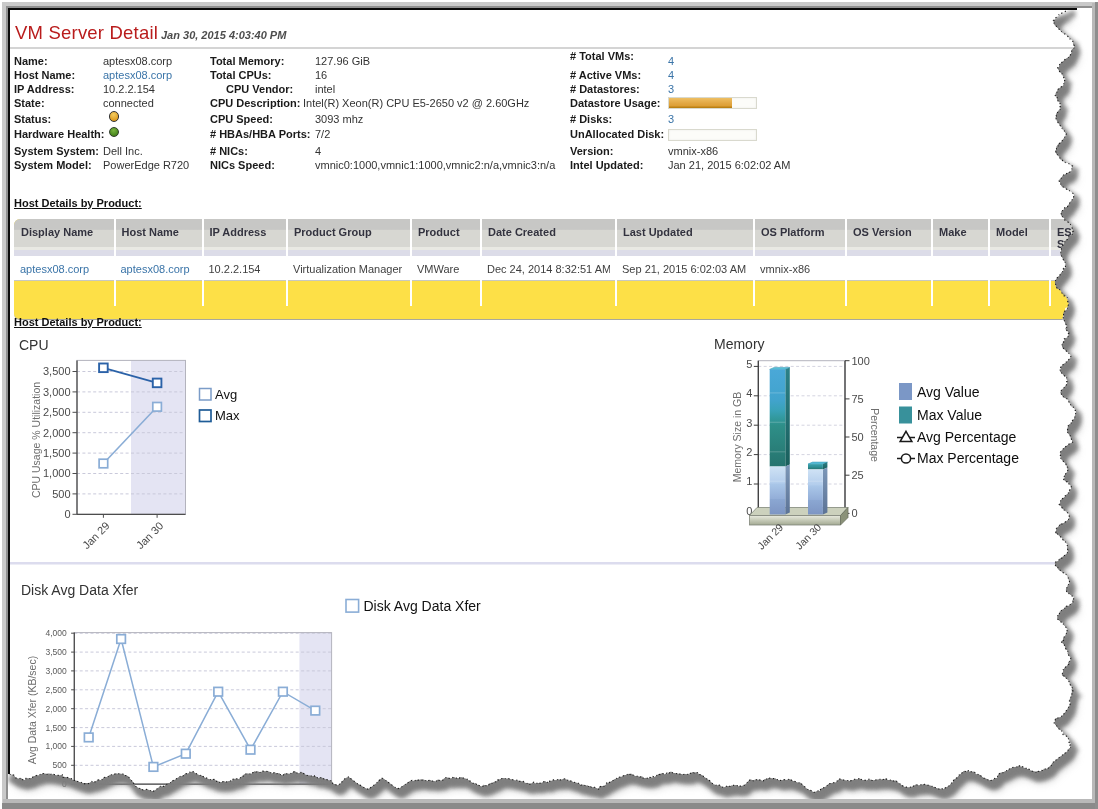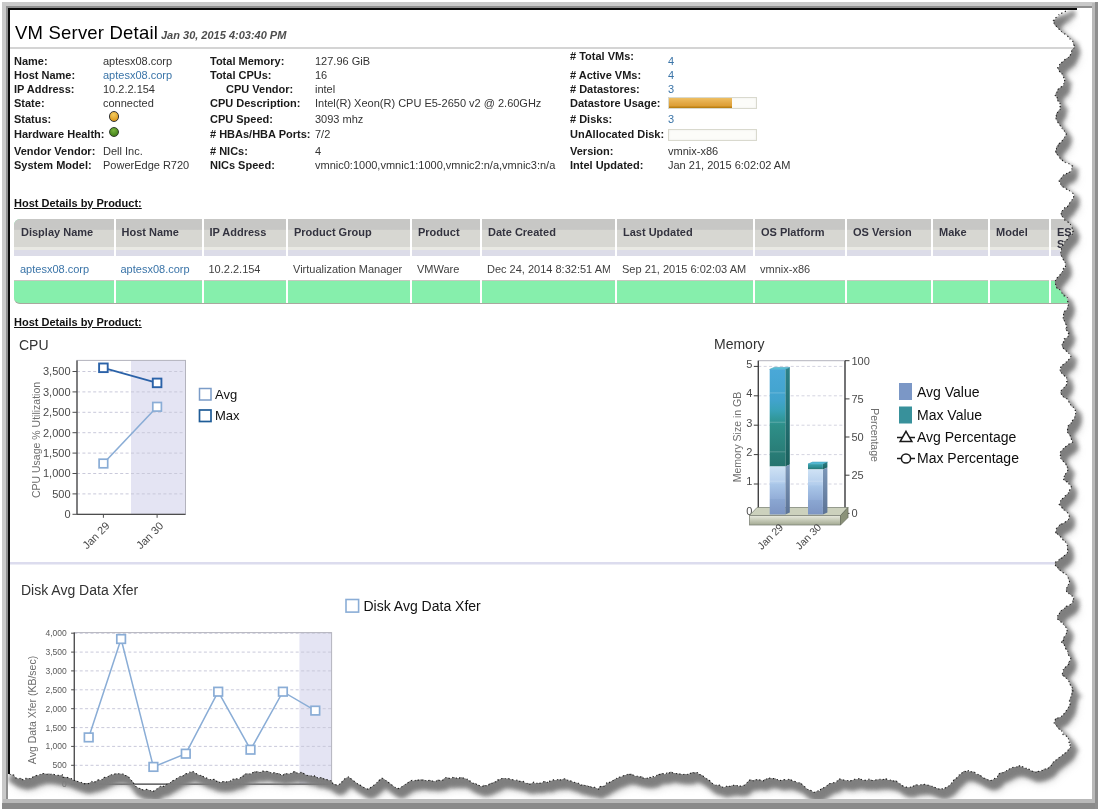--- a/index.html
+++ b/index.html
@@ -7,25 +7,25 @@
 #content{position:absolute;left:0;top:0;width:1098px;height:809px}
 .lab{position:absolute;font-size:11px;font-weight:bold;color:#1a1a1a;white-space:nowrap}
 .val{position:absolute;font-size:11px;color:#333;white-space:nowrap}
 .lnk{position:absolute;font-size:11px;color:#3a74a8;white-space:nowrap}
 .lnk2{color:#3a74a8}
 .dot{position:absolute;width:10.5px;height:10.5px;border-radius:50%}
 .amber{background:radial-gradient(circle at 45% 30%,#f3cd61,#e2a42c 60%,#cf8d12);border:1.4px solid #333}
 .green{background:radial-gradient(circle at 45% 30%,#79b53e,#4f8d22 60%,#3d7313);border:1.4px solid #2f3d2a}
 .pbar{position:absolute;width:89px;height:12px;background:#fcfcf9;border:1px solid #d9d9ce;box-shadow:inset 0 0 2px rgba(0,0,0,0.08)}
 .pfill{width:63px;height:100%;background:linear-gradient(#eebf63,#e2a845 50%,#dd9f36 78%,#bc8114 92%,#b97f10)}
-#title{position:absolute;left:15px;top:22px;font-size:18.5px;color:#000000;letter-spacing:0.2px}
+#title{position:absolute;left:15px;top:22px;font-size:18.5px;color:#b91c1c;letter-spacing:0.2px}
 #stamp{position:absolute;left:161px;top:29px;font-size:11px;font-weight:bold;font-style:italic;color:#4d4d4d}
 #hline{position:absolute;left:10px;top:47px;width:1080px;height:1.5px;background:#d4d4d4}
 .h2{position:absolute;font-size:11px;font-weight:bold;color:#111;text-decoration:underline}
-#tableWrap{position:absolute;left:14px;top:219px;width:1076px;height:85px;background:#86efac;border-radius:6px;border-bottom:1px solid #a8a89e;overflow:hidden}
+#tableWrap{position:absolute;left:14px;top:219px;width:1076px;height:101px;background:#fde047;border-radius:6px;border-bottom:1px solid #a8a89e;overflow:hidden}
 #thead{position:absolute;left:0;top:0;width:100%;height:27.5px;background:linear-gradient(#c7c7c5 0%,#c7c7c5 37%,#d7d7d2 40%,#d7d7d2 100%)}
 #tsub1{position:absolute;left:0;top:27.5px;width:100%;height:3px;background:#e9e9e3}
 #tsub2{position:absolute;left:0;top:30.5px;width:100%;height:6.5px;background:#dcdce8}
 #tdata{position:absolute;left:0;top:37px;width:100%;height:25px;background:#fff;border-bottom:1px solid #c8c8c0}
 .th{position:absolute;top:8px;font-size:11px;font-weight:bold;color:#33333f;padding-left:7px;overflow:hidden;white-space:normal;line-height:11.5px}
 .td{position:absolute;top:44px;font-size:11px;color:#3f3f3f;padding-left:6px;white-space:nowrap;overflow:hidden}
 .csep{position:absolute;top:0;width:2px;height:87px;background:#fff}
 #charts{position:absolute;left:0;top:0}
 #tear{position:absolute;left:0;top:0;pointer-events:none}
 </style></head>
@@ -39,32 +39,32 @@
 <div class="lab" style="left:14px;top:68.5px">Host Name:</div>
 <div class="lnk" style="left:103px;top:68.5px">aptesx08.corp</div>
 <div class="lab" style="left:14px;top:82.5px">IP Address:</div>
 <div class="val" style="left:103px;top:82.5px">10.2.2.154</div>
 <div class="lab" style="left:14px;top:96.5px">State:</div>
 <div class="val" style="left:103px;top:96.5px">connected</div>
 <div class="lab" style="left:14px;top:112.5px">Status:</div>
 <div class="dot amber" style="left:108.5px;top:111.0px"></div>
 <div class="lab" style="left:14px;top:128px">Hardware Health:</div>
 <div class="dot green" style="left:108.5px;top:126.5px"></div>
-<div class="lab" style="left:14px;top:145px">Vendor Vendor:</div>
+<div class="lab" style="left:14px;top:145px">System System:</div>
 <div class="val" style="left:103px;top:145px">Dell Inc.</div>
 <div class="lab" style="left:14px;top:159px">System Model:</div>
 <div class="val" style="left:103px;top:159px">PowerEdge R720</div>
 <div class="lab" style="left:210px;top:54.5px">Total Memory:</div>
 <div class="val" style="left:315px;top:54.5px">127.96 GiB</div>
 <div class="lab" style="left:210px;top:68.5px">Total CPUs:</div>
 <div class="val" style="left:315px;top:68.5px">16</div>
 <div class="lab" style="left:226px;top:82.5px">CPU Vendor:</div>
 <div class="val" style="left:315px;top:82.5px">intel</div>
 <div class="lab" style="left:210px;top:96.5px">CPU Description:</div>
-<div class="val" style="left:315px;top:96.5px">Intel(R) Xeon(R) CPU E5-2650 v2 @ 2.60GHz</div>
+<div class="val" style="left:303px;top:96.5px">Intel(R) Xeon(R) CPU E5-2650 v2 @ 2.60GHz</div>
 <div class="lab" style="left:210px;top:112.5px">CPU Speed:</div>
 <div class="val" style="left:315px;top:112.5px">3093 mhz</div>
 <div class="lab" style="left:210px;top:128px"># HBAs/HBA Ports:</div>
 <div class="val" style="left:315px;top:128px">7/2</div>
 <div class="lab" style="left:210px;top:145px"># NICs:</div>
 <div class="val" style="left:315px;top:145px">4</div>
 <div class="lab" style="left:210px;top:159px">NICs Speed:</div>
 <div class="val" style="left:315px;top:159px">vmnic0:1000,vmnic1:1000,vmnic2:n/a,vmnic3:n/a</div>
 <div class="lab" style="left:570px;top:50px"># Total VMs:</div>
 <div class="lnk" style="left:668px;top:54.5px">4</div>

